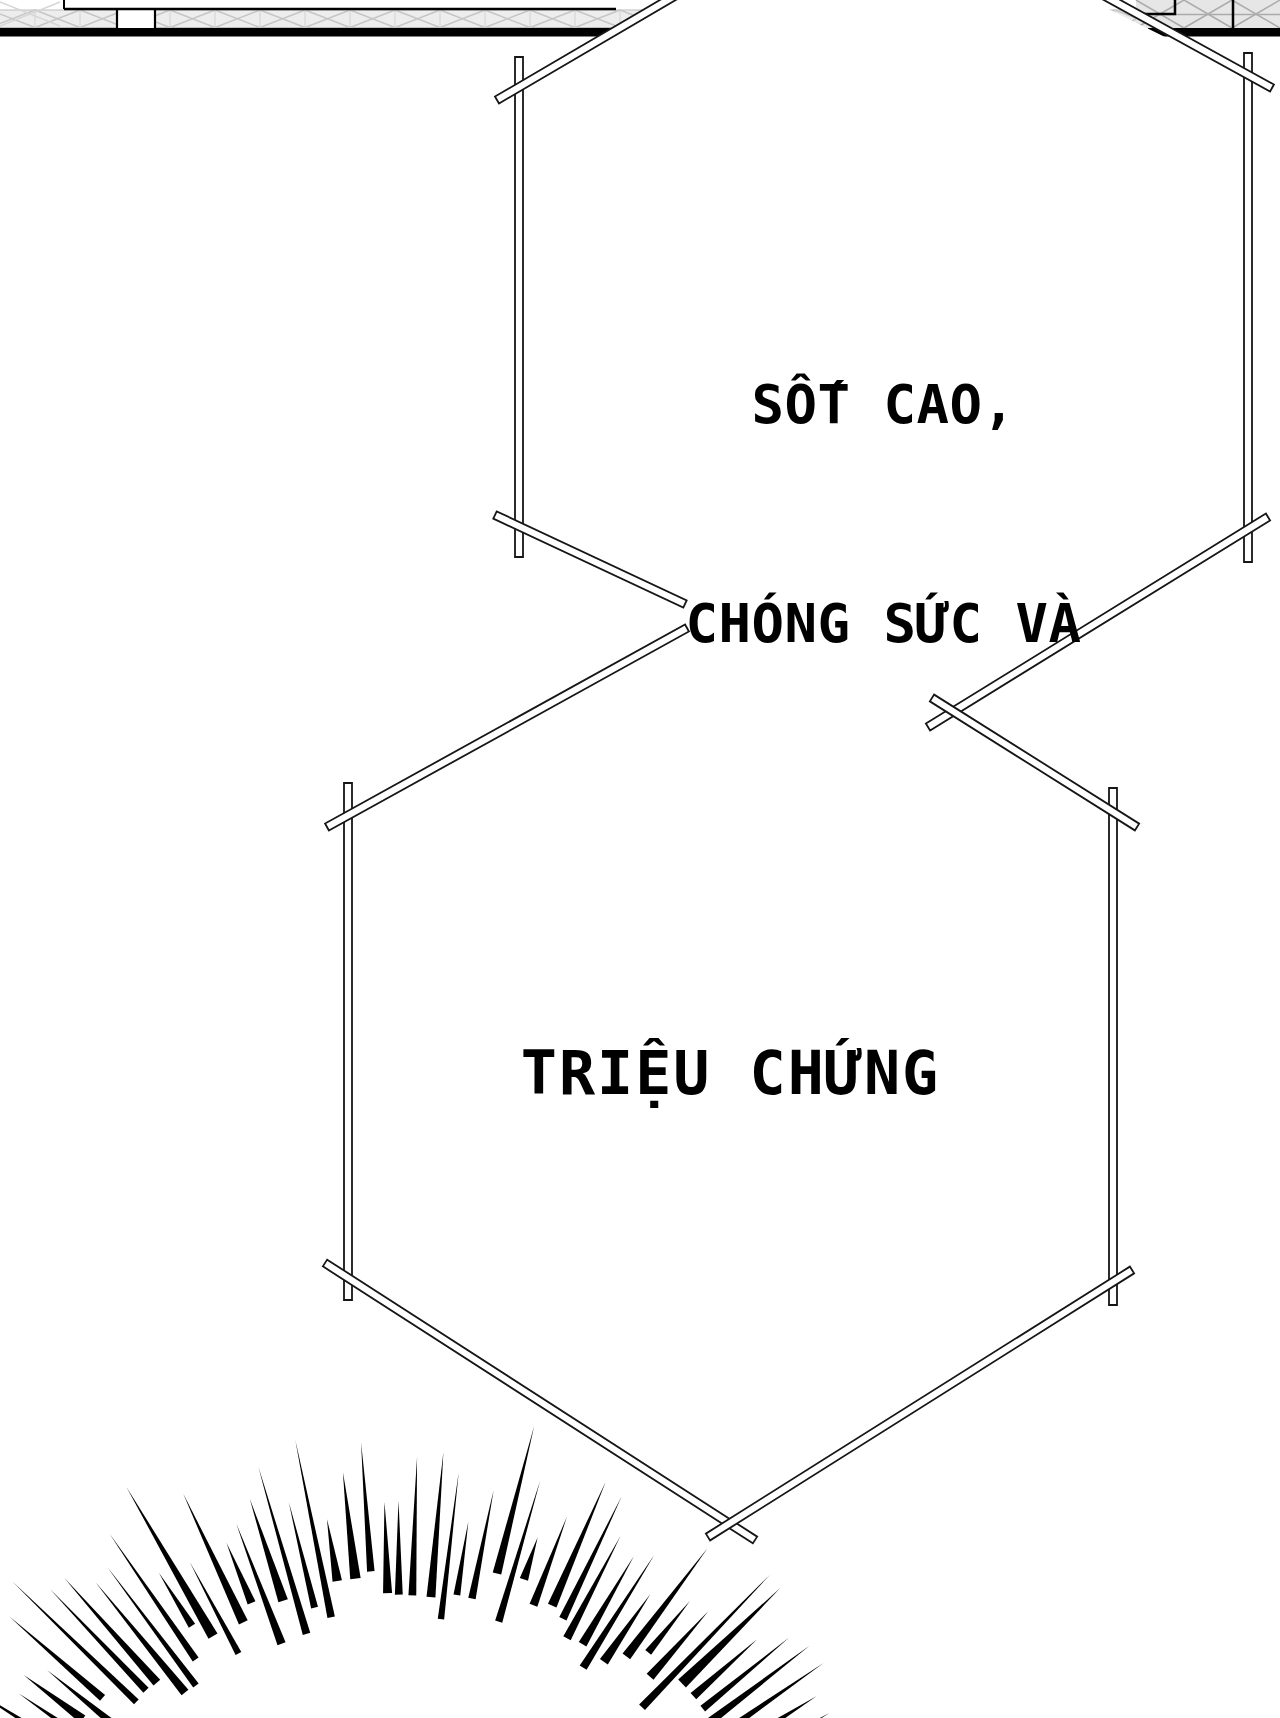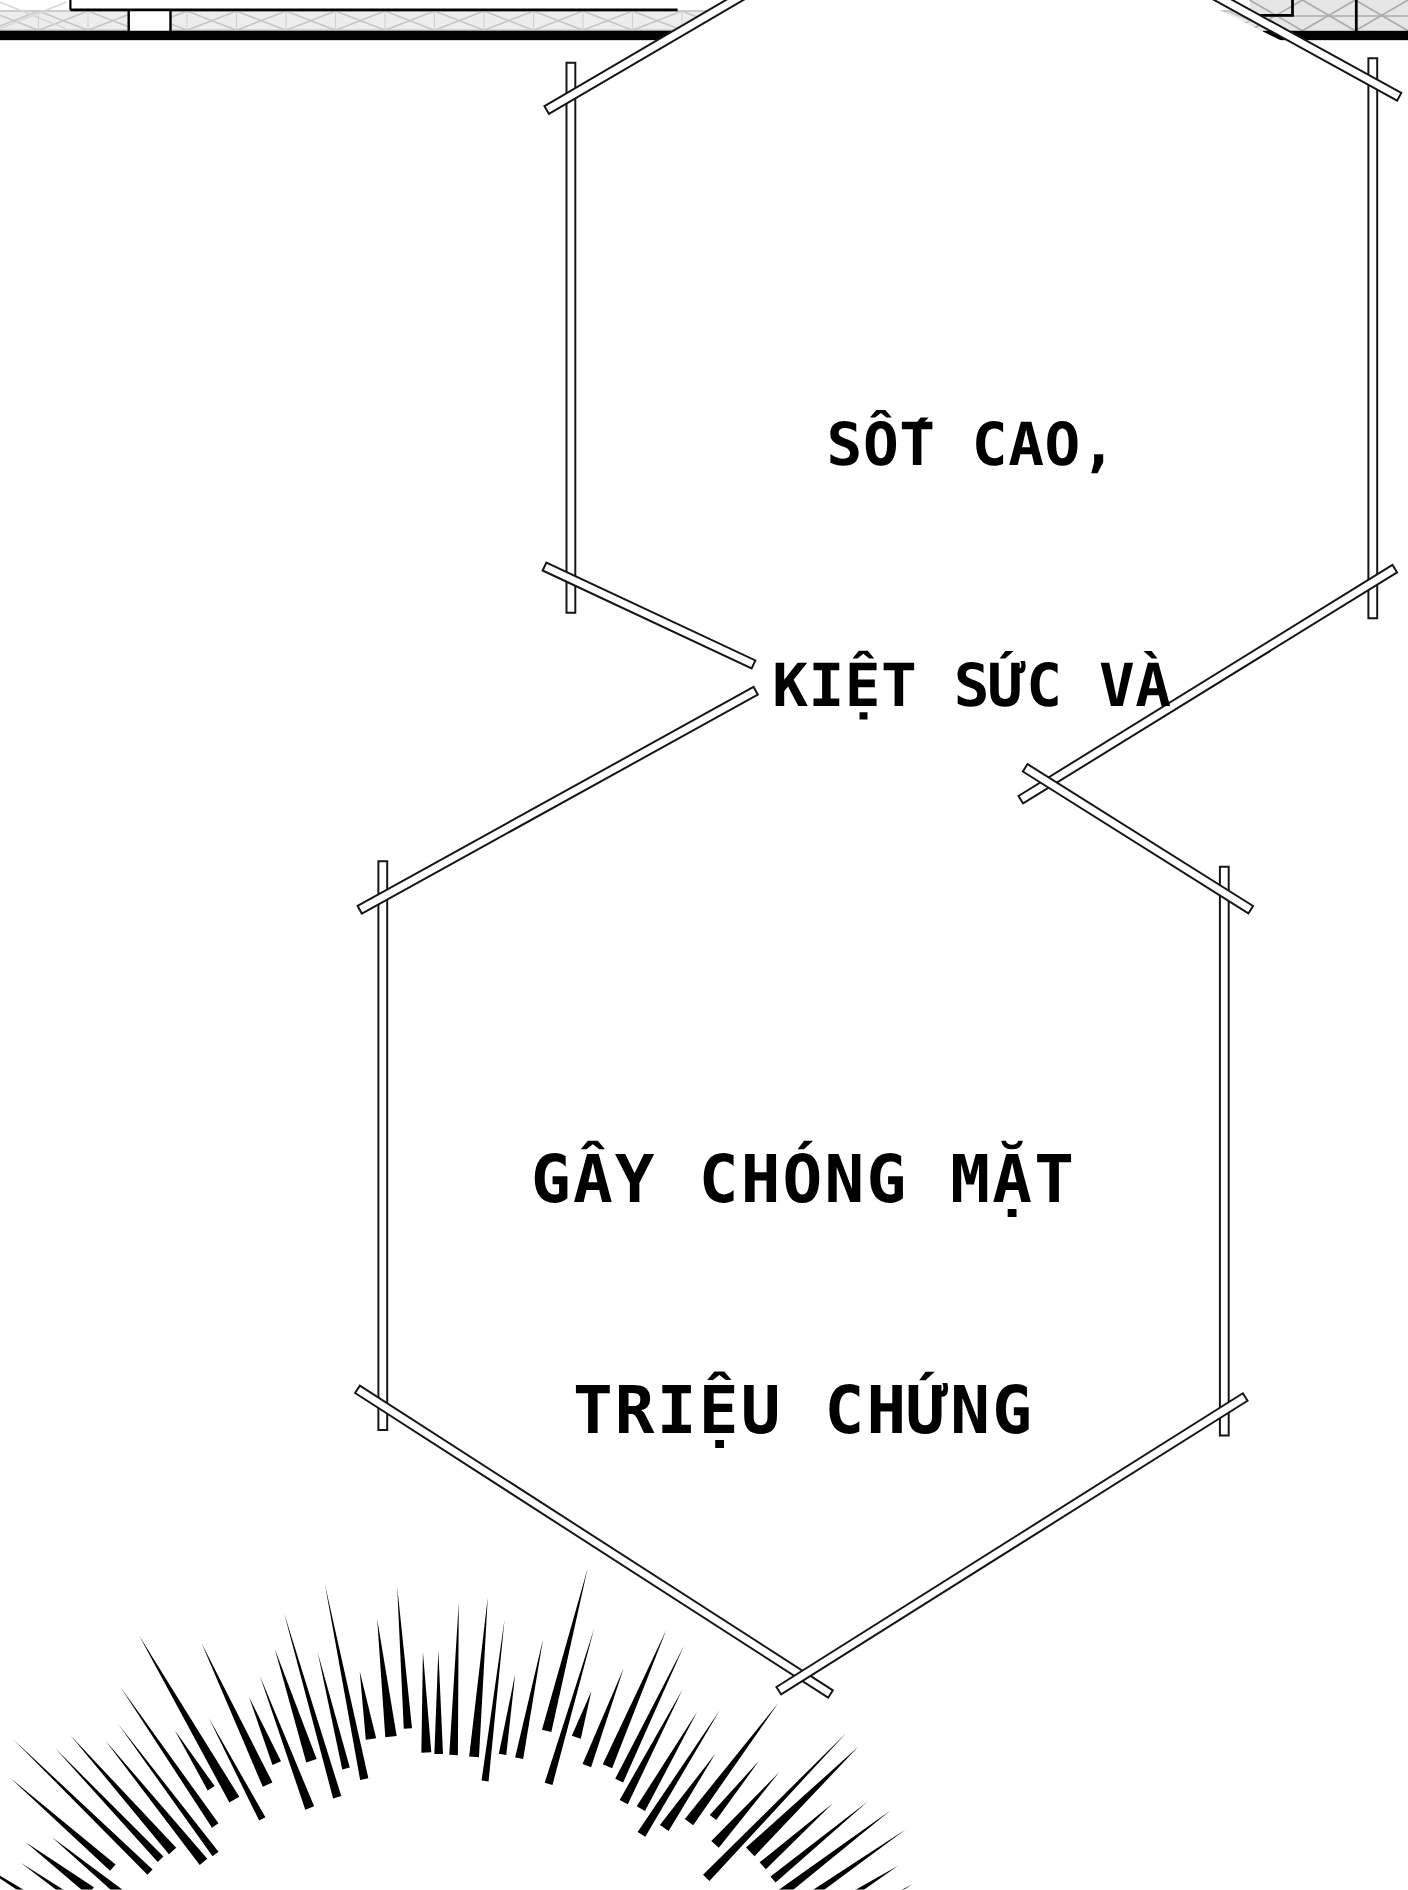--- a/index.html
+++ b/index.html
@@ -228,22 +228,21 @@
         <polygon fill="#000000" points="890.3995431863777,1877.471383234268 749.0785878922734,1895.7963653671475 750.6396336789671,1905.3027516858733"></polygon>
         <polygon fill="#000000" points="859.9572409045695,1902.3017477582828 791.5559783230162,1906.2049035229738 792.6014003469438,1914.8380187528708"></polygon>
         <polygon fill="#000000" points="853.4251951852666,1919.6246466716482 776.4469487499598,1921.704872779177 777.1922793501274,1930.511349946095"></polygon>
         <polygon fill="#000000" points="904.3711427738431,1940.6828224801031 746.5220957720429,1941.6035428372463 746.8306642264813,1950.5907478139363"></polygon>
         <polygon fill="#000000" points="918.3001636960374,1960.2590280022303 773.6417567185906,1955.5275941606453 773.6060092780149,1963.7293093601884"></polygon>
       </g>
   </svg>
 
   <div class="bubble-text b1">
     <div>SỐT CAO,</div>
-    <div>KIỆT SỨC VÀ</div>
+    <div>CHÓNG SỨC VÀ</div>
   </div>
 
   <div class="bubble-text b2">
-    <div>GÂY CHÓNG MẶT</div>
     <div>TRIỆU CHỨNG</div>
     
   </div>
 
 </div>
 
 </body></html>

